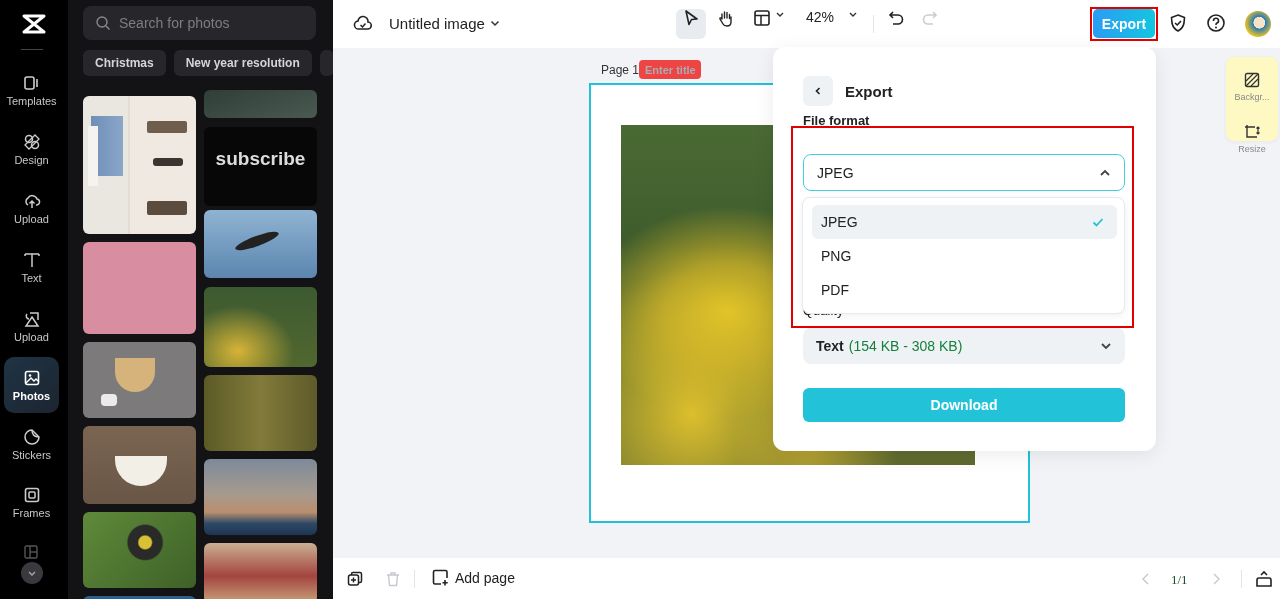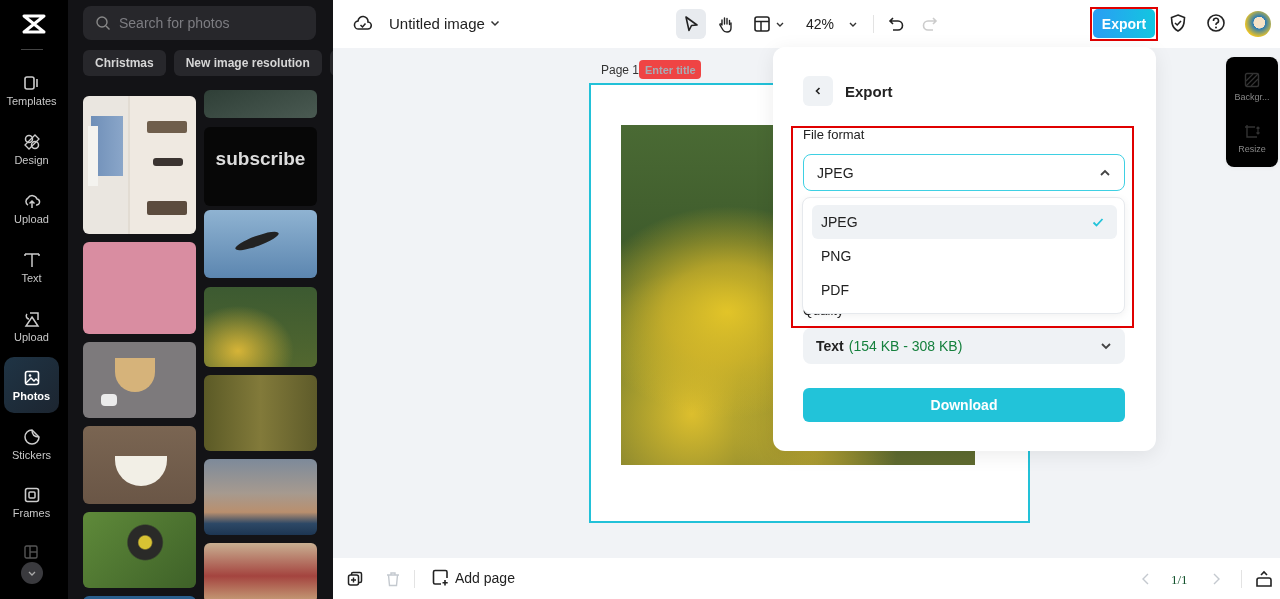--- a/index.html
+++ b/index.html
@@ -31,21 +31,21 @@
   .tile.c1 { left: 15px; width: 113px; }
   .tile.c2 { left: 136px; width: 113px; }
 
   .collapse-handle { position: absolute; left: 333px; top: 275px; width: 8px; height: 52px; background: #2a2a2e; border-radius: 0 8px 8px 0; display: flex; align-items: center; justify-content: center; color: #666; font-size: 9px; }
 
   
   .topbar { position: absolute; left: 333px; top: 0; width: 947px; height: 48px; background: #fff; }
   .tb-cloud { position: absolute; left: 20px; top: 14px; width: 20px; height: 20px; color: #222; }
   .tb-title { position: absolute; left: 56px; top: 15px; font-size: 15px; color: #222; }
   .tb-title-chev { position: absolute; left: 156px; top: 17px; width: 12px; height: 12px; color: #333; }
-  .tool { position: absolute; top: 9px; height: 30px; display: flex; align-items: center; justify-content: center; color: #222; border-radius: 6px; cursor: pointer; }
+  .tool { position: absolute; top: 9px; height: 30px; display: flex; align-items: flex-start; justify-content: center; color: #222; border-radius: 6px; cursor: pointer; }
   .tool.select { left: 343px; width: 30px; background: #e8ebef; }
   .tool.hand { left: 380px; width: 26px; }
   .tool.layout { left: 416px; width: 40px; }
   .tool.zoom { left: 468px; width: 62px; font-size: 14px; gap: 14px; }
   .tb-sep { position: absolute; left: 540px; top: 15px; width: 1px; height: 18px; background: #e3e3e3; }
   .tool.undo { left: 550px; width: 26px; }
   .tool.redo { left: 584px; width: 26px; color: #ccc; }
   .export-btn { position: absolute; left: 760px; top: 9px; width: 62px; height: 29px; border-radius: 5px; background: linear-gradient(90deg, #2a9df4, #13c6e0); color: #fff; font-weight: bold; font-size: 14px; border: none; cursor: pointer; font-family: "Liberation Sans", sans-serif; }
   .export-hl { position: absolute; left: 757px; top: 7px; width: 68px; height: 34px; border: 2px solid #e00000; pointer-events: none; }
   .tb-shield { position: absolute; left: 835px; top: 13px; width: 20px; height: 20px; color: #222; }
@@ -58,30 +58,30 @@
   .page-title-input { position: absolute; left: 306px; top: 12px; width: 62px; height: 19px; border-radius: 4px; background: #ef4444; border: none; font-size: 11px; padding-left: 6px; color: #333; font-family: "Liberation Sans", sans-serif; font-weight: bold; }
   .page-title-input::placeholder { color: #a7adb5; }
   .page { position: absolute; left: 256px; top: 35px; width: 441px; height: 440px; background: #fff; border: 2px solid #22c1d8; }
   .photo { position: absolute; left: 30px; top: 40px; width: 354px; height: 340px; background:
       radial-gradient(ellipse at 30% 55%, rgba(232,200,40,0.95) 0, rgba(225,190,40,0.7) 18%, rgba(0,0,0,0) 40%),
       radial-gradient(ellipse at 20% 85%, rgba(235,200,45,0.9) 0, rgba(0,0,0,0) 35%),
       radial-gradient(ellipse at 55% 90%, rgba(210,180,50,0.8) 0, rgba(0,0,0,0) 30%),
       linear-gradient(180deg, #4a6a34 0%, #3f5c2c 35%, #556b2e 70%, #5f6a2f 100%); }
 
   
-  .mini-panel { position: absolute; left: 1226px; top: 57px; width: 52px; height: 110px; background: #000000; border-radius: 8px; box-shadow: 0 1px 4px rgba(0,0,0,0.05); }
+  .mini-panel { position: absolute; left: 1226px; top: 57px; width: 52px; height: 84px; background: #fef9c3; border-radius: 8px; box-shadow: 0 1px 4px rgba(0,0,0,0.05); }
   .mini-item { position: absolute; left: 0; width: 52px; height: 48px; display: flex; flex-direction: column; align-items: center; justify-content: center; cursor: pointer; }
   .mini-item .ico { width: 16px; height: 16px; color: #333; margin-bottom: 4px; }
   .mini-item .lbl { font-size: 9px; color: #888; }
 
   
   .popover { position: absolute; left: 773px; top: 47px; width: 383px; height: 404px; background: #fff; border-radius: 12px; box-shadow: 0 4px 20px rgba(0,0,0,0.08); }
   .back-btn { position: absolute; left: 30px; top: 29px; width: 30px; height: 30px; background: #eff2f5; border-radius: 6px; border: none; display: flex; align-items: center; justify-content: center; cursor: pointer; color: #222; }
   .pop-title { position: absolute; left: 72px; top: 36px; font-size: 15px; font-weight: bold; color: #222; }
-  .ff-label { position: absolute; left: 30px; top: 80px; font-size: 13px; color: #222; }
+  .ff-label { position: absolute; left: 30px; top: 66px; font-size: 13px; color: #222; font-weight: bold; }
   .ff-select { position: absolute; left: 30px; top: 107px; width: 322px; height: 37px; border: 1.5px solid #3ed0e3; border-radius: 8px; background: #fff; display: flex; align-items: center; padding-left: 13px; font-size: 14px; color: #222; cursor: pointer; }
   .ff-select .chev { position: absolute; right: 12px; top: 11px; width: 14px; height: 14px; color: #444; }
   .quality-label-peek { position: absolute; left: 30px; top: 256px; font-size: 13px; color: #222; }
   .quality-select { position: absolute; left: 30px; top: 281px; width: 322px; height: 36px; border-radius: 8px; background: #eff2f5; display: flex; align-items: center; padding-left: 13px; font-size: 14px; cursor: pointer; }
   .quality-select .q-main { color: #222; font-weight: bold; margin-right: 5px; }
   .quality-select .q-sub { color: #15803d; }
   .quality-select .chev { position: absolute; right: 12px; top: 11px; width: 14px; height: 14px; color: #444; }
   .download-btn { position: absolute; left: 30px; top: 341px; width: 322px; height: 34px; border-radius: 6px; background: #22c3d9; color: #fff; font-weight: bold; font-size: 14px; border: none; cursor: pointer; font-family: "Liberation Sans", sans-serif; }
 
   .dropdown { position: absolute; left: 802px; top: 197px; width: 323px; height: 117px; background: #fff; border: 1px solid #e6e9ed; border-radius: 8px; box-shadow: 0 2px 8px rgba(0,0,0,0.06); }
@@ -213,21 +213,21 @@
       <span class="s-ico">
           <svg viewBox="0 0 16 16" width="16" height="16">
             <circle cx="7" cy="7" r="5" fill="none" stroke="#888" stroke-width="1.4"></circle>
             <line x1="11" y1="11" x2="14.5" y2="14.5" stroke="#888" stroke-width="1.4"></line>
           </svg>
         </span>
       <input type="text" placeholder="Search for photos" style="">
     </div>
     <div class="chips">
       <div class="chip">Christmas</div>
-      <div class="chip">New image resolution</div>
+      <div class="chip">New year resolution</div>
       <div class="chip partial"></div>
     </div>
 
     <div class="tile c1" style="top:96px;height:138px;background:linear-gradient(90deg,#eae6e0 0 40%,#e2dcd3 40% 42%,#efe9e1 42%);">
       <div style="position:absolute;left:8px;top:20px;width:32px;height:60px;background:linear-gradient(90deg,#6f8fb8,#8aa6c9);"></div>
       <div style="position:absolute;left:5px;top:30px;width:10px;height:60px;background:#f4f3ef;"></div>
       <div style="position:absolute;left:64px;top:25px;width:40px;height:12px;background:#6f5e4c;border-radius:2px;"></div>
       <div style="position:absolute;left:70px;top:62px;width:30px;height:8px;background:#3b3431;border-radius:3px;"></div>
       <div style="position:absolute;left:64px;top:105px;width:40px;height:14px;background:#5c4c3e;border-radius:2px;"></div>
     </div>

